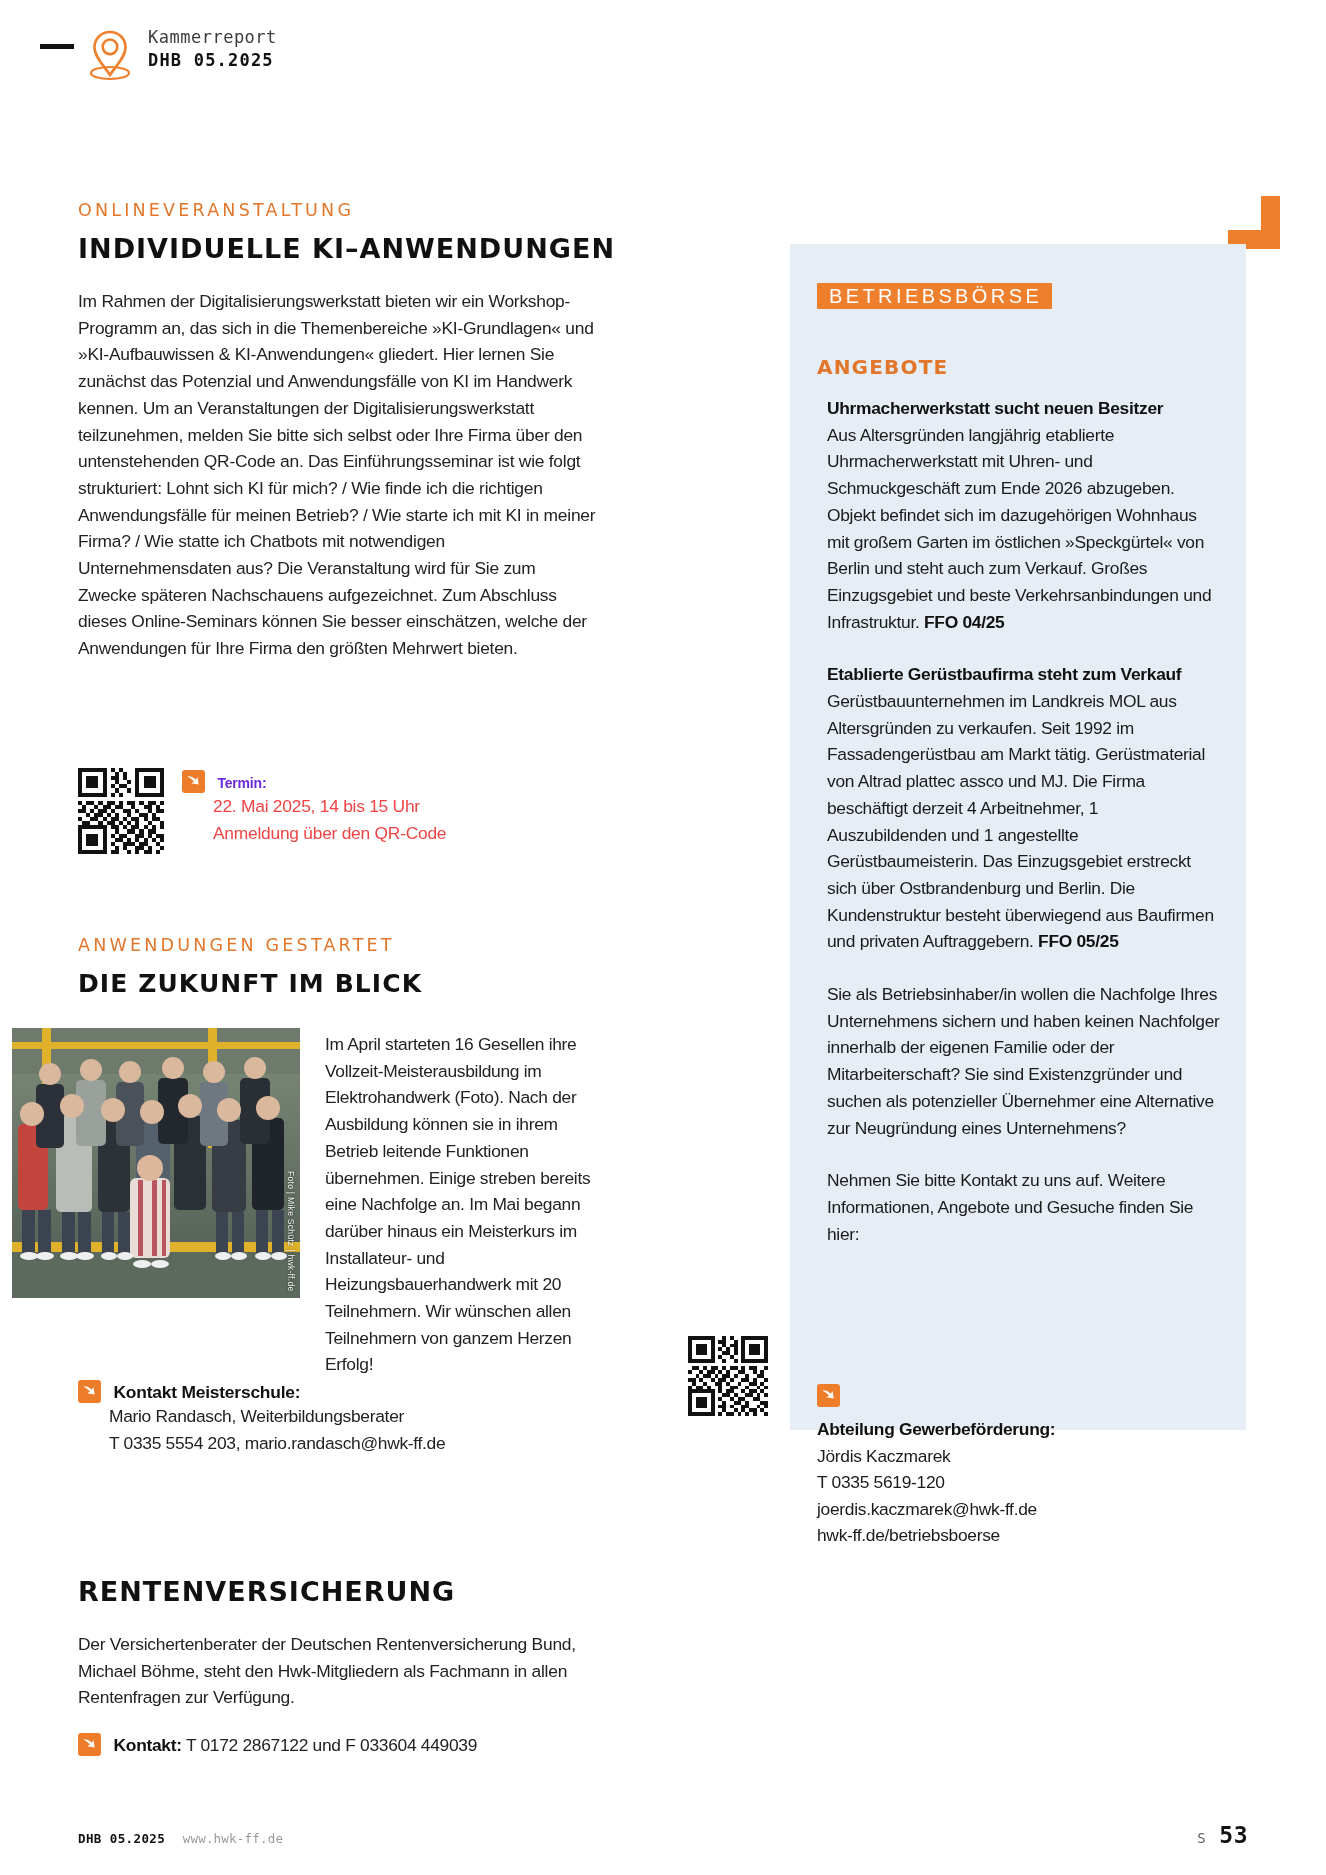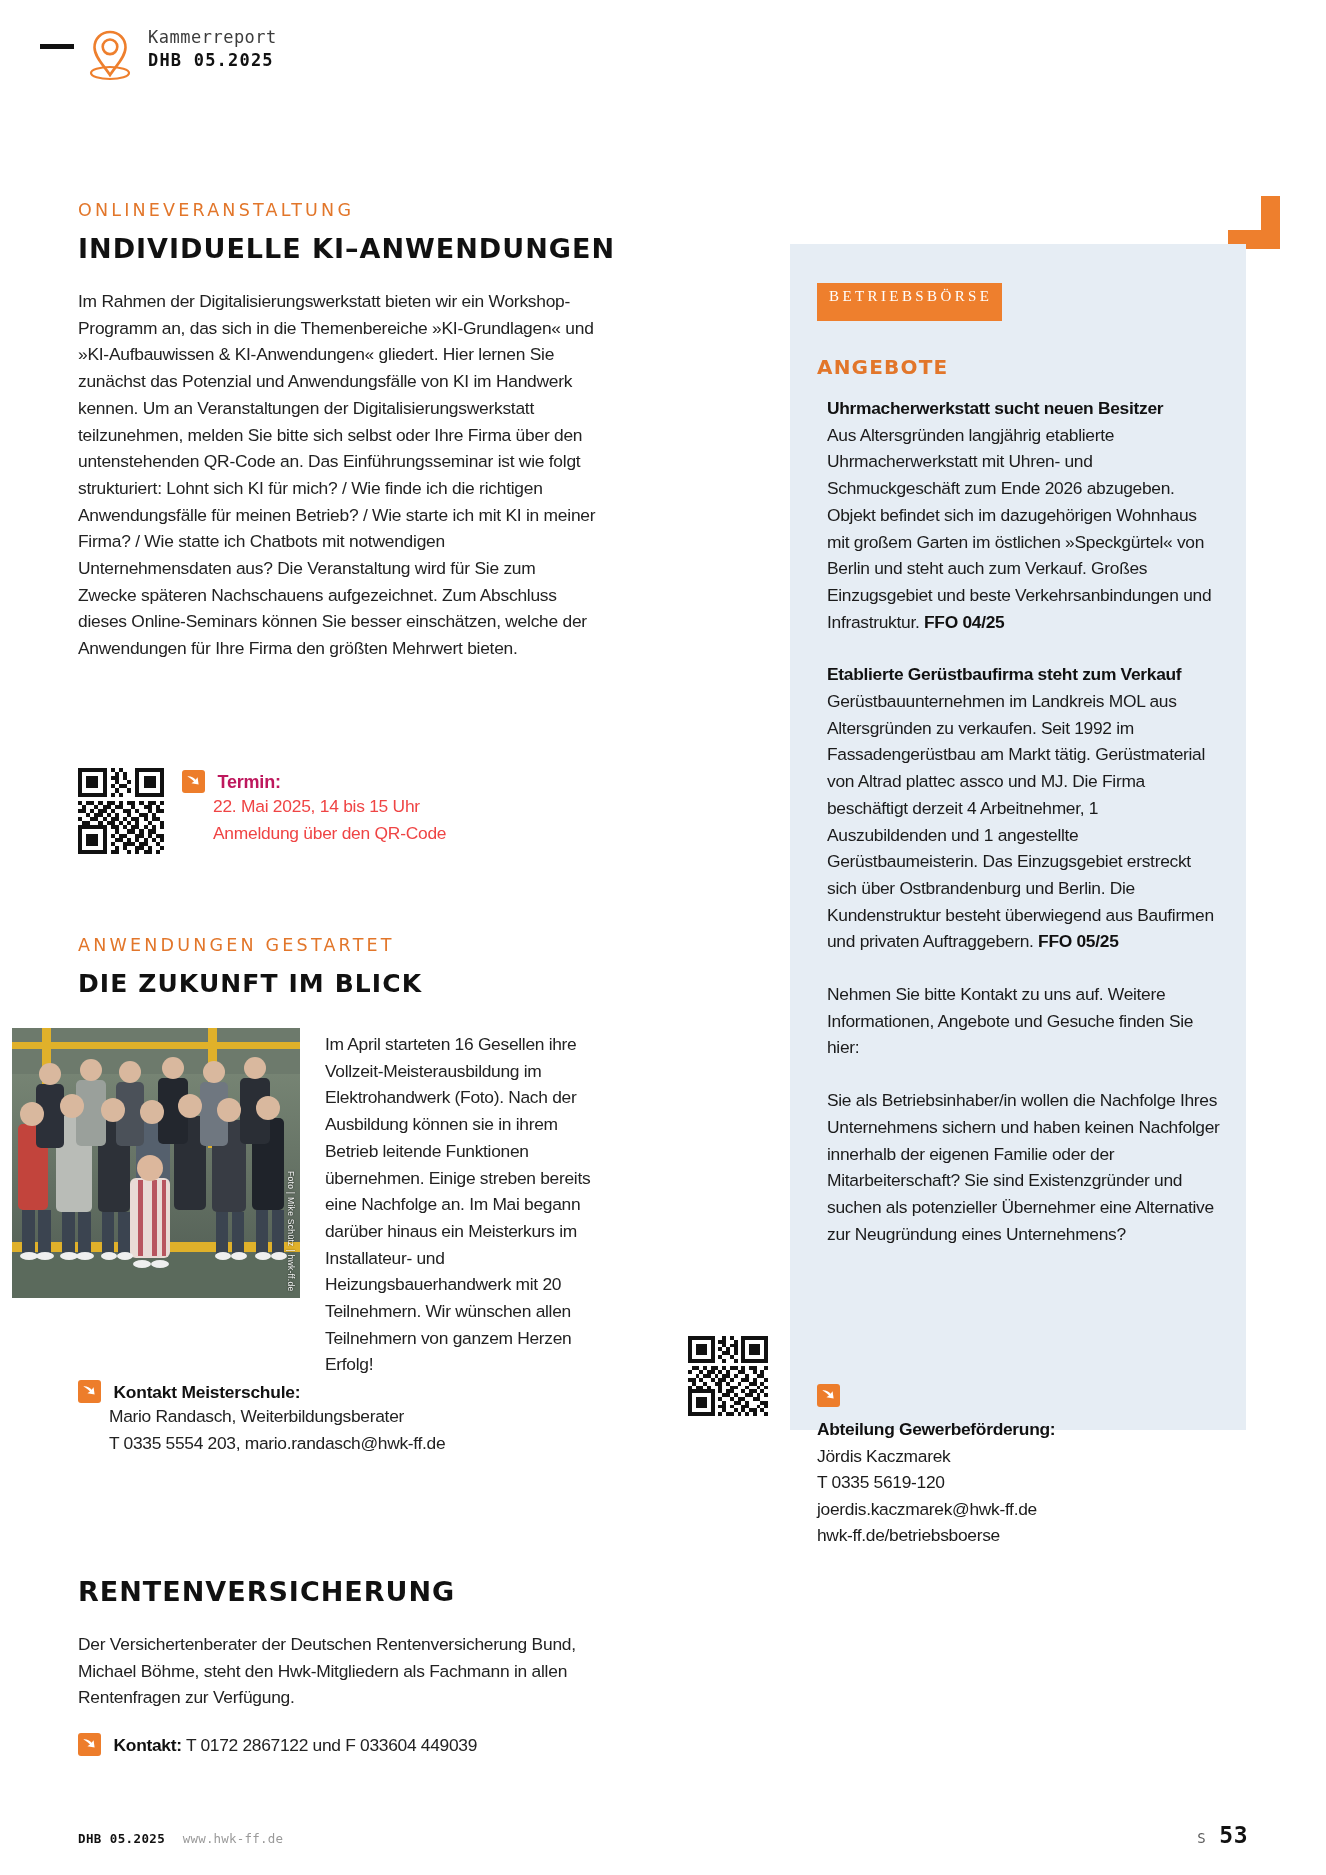--- a/index.html
+++ b/index.html
@@ -129,23 +129,23 @@
     height: 23px;
     background: #ED7D2B;
     border-radius: 3px;
     vertical-align: -5px;
     margin-right: 8px;
     position: relative;
   }
   .arrow-badge svg { display: block; }
   .termin-label {
     font-family: "Liberation Sans", sans-serif;
-    font-size: 18px;
+    font-size: 14px;
     font-weight: bold;
-    color: #be185d;
+    color: #6d28d9;
     letter-spacing: -0.2px;
   }
   .termin-lines {
     font-family: "Liberation Sans", sans-serif;
     font-size: 17.4px;
     line-height: 26.5px;
     color: #ef4444;
     letter-spacing: -0.25px;
     margin-left: 31px;
   }
@@ -257,24 +257,24 @@
     height: 1186px;
     background: #E6EDF4;
   }
 
   .bb-tag {
     position: absolute;
     left: 27px;
     top: 39px;
     background: #EE7F2D;
     color: #ffffff;
-    font-family: Liberation Serif, serif;
-    font-size: 15px;
+    font-family: Liberation Sans, sans-serif;
+    font-size: 20px;
     letter-spacing: 3.4px;
-    padding: 5px 10px 16px 12px;
+    padding: 5px 10px 4px 12px;
     line-height: 17px;
   }
 
   .bb-body {
     position: absolute;
     left: 27px;
     top: 111px;
     width: 404px;
   }
 
@@ -644,22 +644,22 @@
         <p>
           <b>Uhrmacherwerkstatt sucht neuen Besitzer</b><br>
           <span>Aus Altersgründen langjährig etablierte Uhrmacherwerkstatt mit Uhren- und Schmuckgeschäft zum Ende 2026 abzugeben. Objekt befindet sich im dazugehörigen Wohnhaus mit großem Garten im östlichen »Speckgürtel« von Berlin und steht auch zum Verkauf. Großes Einzugsgebiet und beste Verkehrsanbindungen und Infrastruktur.</span>
           <b>FFO 04/25</b>
         </p>
         <p class="gap">
           <b>Etablierte Gerüstbaufirma steht zum Verkauf</b><br>
           <span>Gerüstbauunternehmen im Landkreis MOL aus Altersgründen zu verkaufen. Seit 1992 im Fassadengerüstbau am Markt tätig. Gerüstmaterial von Altrad plattec assco und MJ. Die Firma beschäftigt derzeit 4 Arbeitnehmer, 1 Auszubildenden und 1 angestellte Gerüstbaumeisterin. Das Einzugsgebiet erstreckt sich über Ostbrandenburg und Berlin. Die Kundenstruktur besteht überwiegend aus Baufirmen und privaten Auftraggebern.</span>
           <b>FFO 05/25</b>
         </p>
+        <p class="gap">Sie als Betriebsinhaber/in wollen die Nachfolge Ihres Unternehmens sichern und haben keinen Nachfolger innerhalb der eigenen Familie oder der Mitarbeiterschaft? Sie sind Existenzgründer und suchen als potenzieller Übernehmer eine Alternative zur Neugründung eines Unternehmens?</p>
         <p class="gap">Nehmen Sie bitte Kontakt zu uns auf. Weitere Informationen, Angebote und Gesuche finden Sie hier:</p>
-        <p class="gap">Sie als Betriebsinhaber/in wollen die Nachfolge Ihres Unternehmens sichern und haben keinen Nachfolger innerhalb der eigenen Familie oder der Mitarbeiterschaft? Sie sind Existenzgründer und suchen als potenzieller Übernehmer eine Alternative zur Neugründung eines Unternehmens?</p>
       </div>
     </div>
 
     <div class="bb-contact">
       <span class="arrow-badge">
         <svg width="23" height="23" viewBox="0 0 23 23">
           <path d="M5.4 6.4 C8.6 6.0 11.6 7.4 13.6 9.8 L15.6 7.2 L16.6 14.6 L9.4 13.2 L12.0 11.5 C10.2 9.2 7.8 7.6 5.4 6.4 Z" fill="#ffffff"></path>
         </svg>
       </span>
       <div class="bb-contact-lines">

